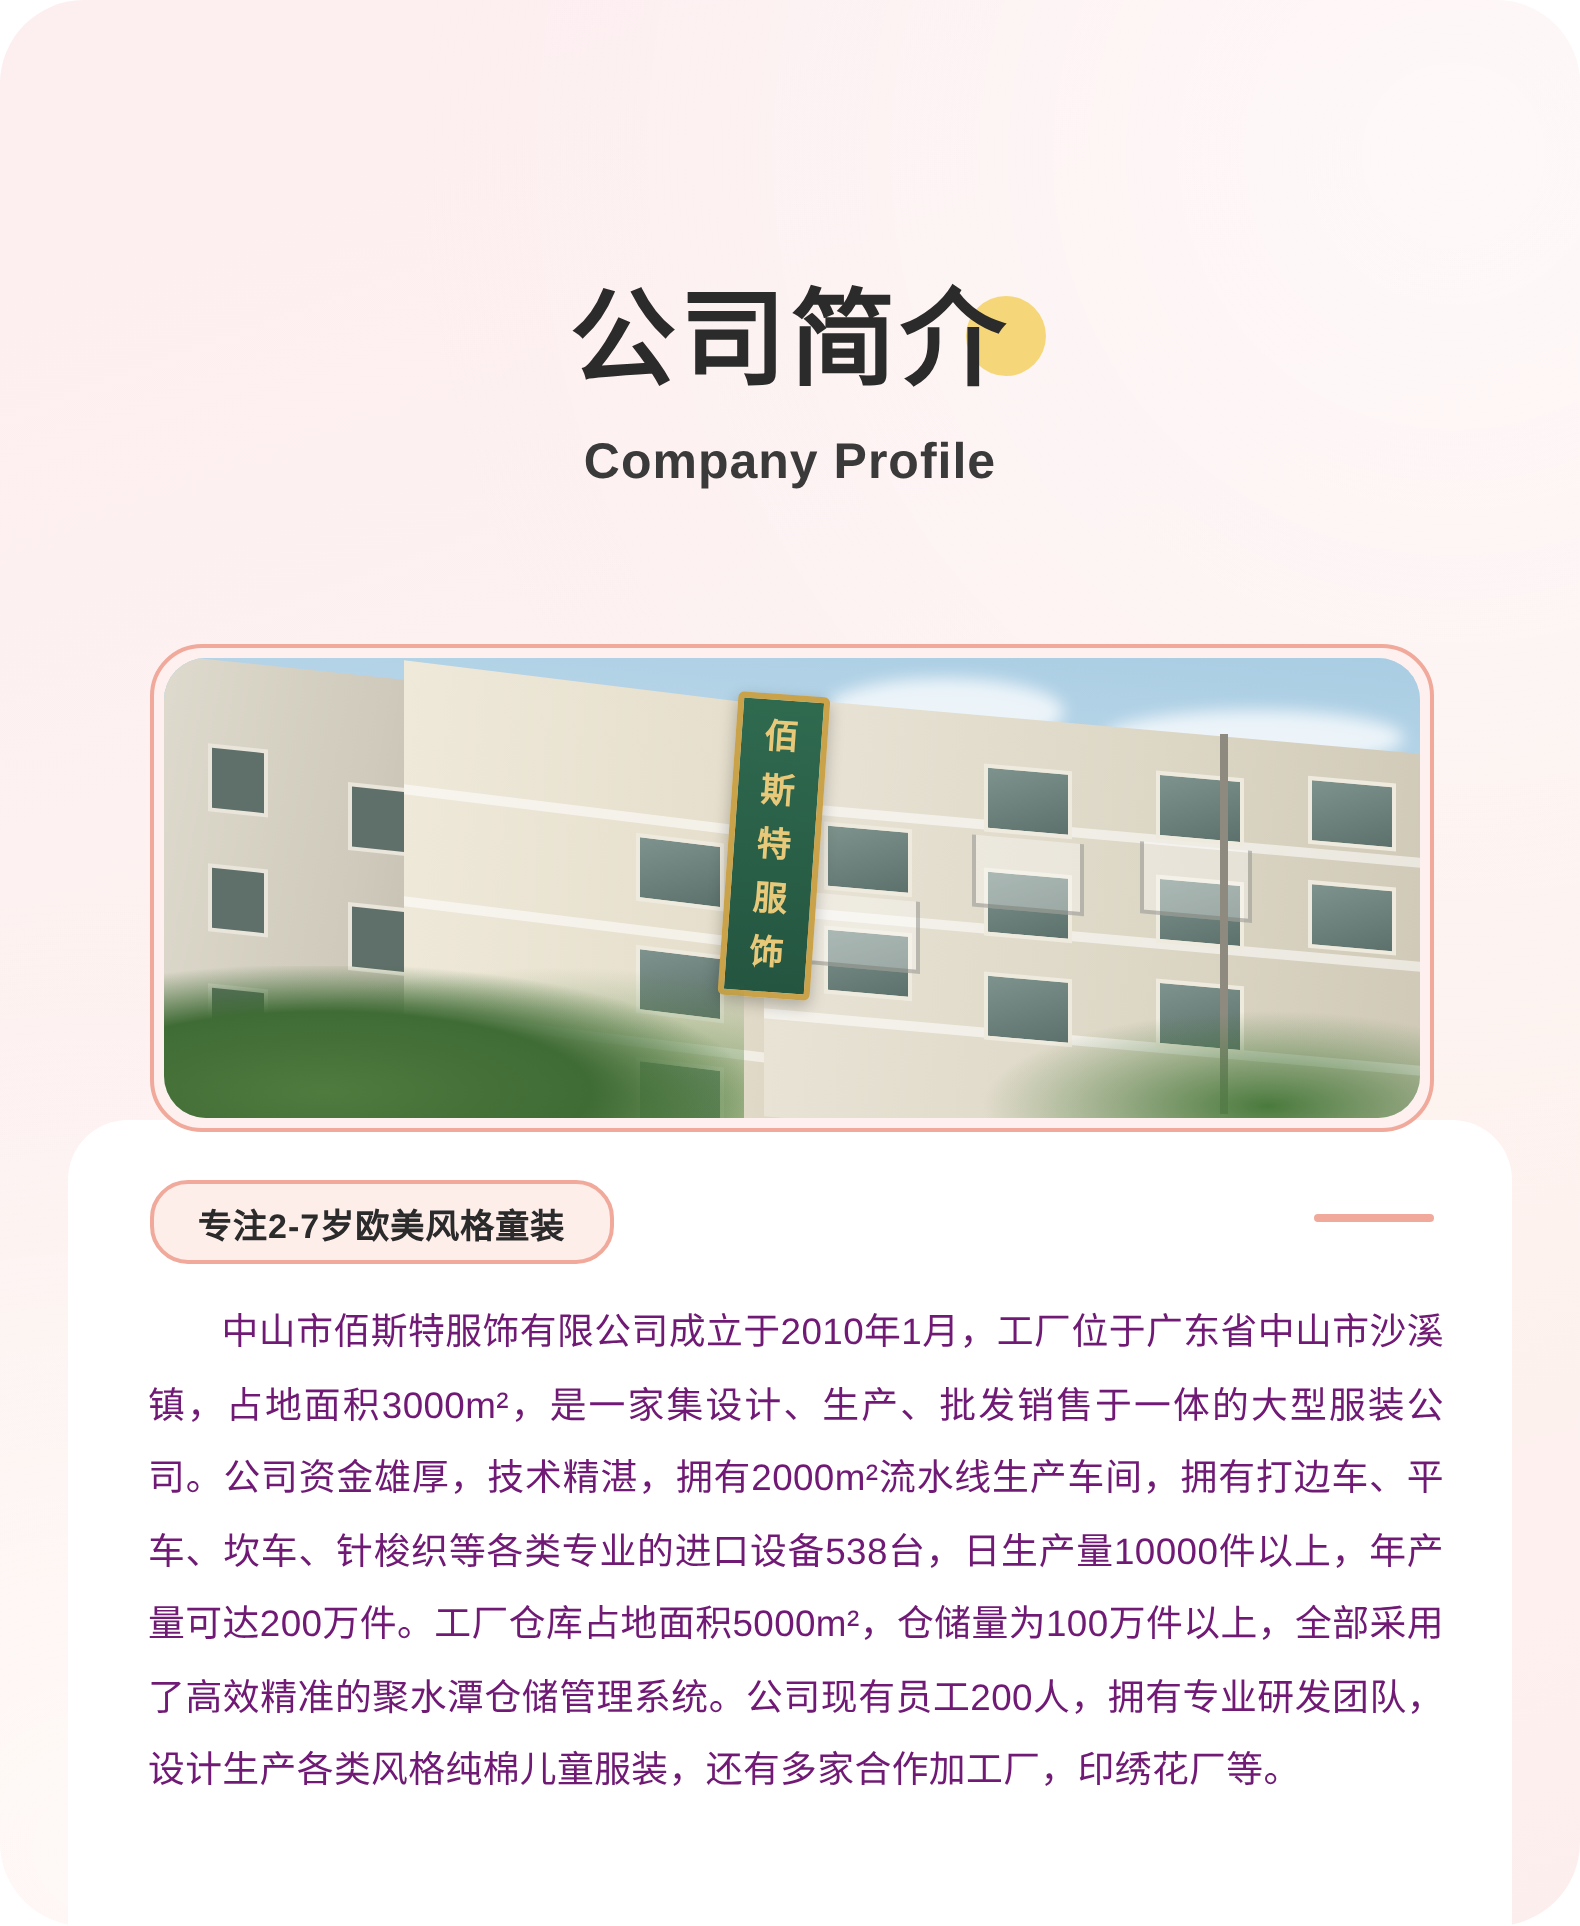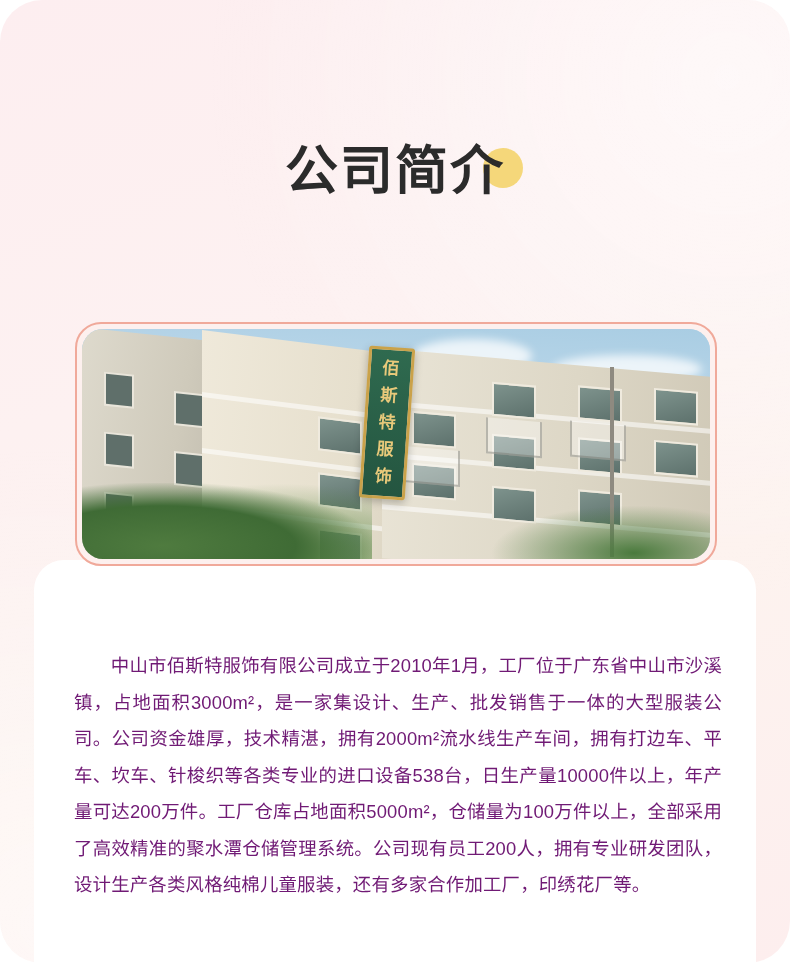--- a/index.html
+++ b/index.html
@@ -303,20 +303,21 @@
     <div class="backdrop-inner"></div>
   </div>
 
   <div class="white-sheet"></div>
 
   <div class="header">
     <div class="title-wrap">
       <span class="title-dot"></span>
       <div class="title-cn">公司简介</div>
     </div>
+    <div class="title-en">Company Profile</div>
   </div>
 
   <div class="photo-frame">
     <div class="photo">
       <div class="sky"></div>
       <div class="cloud" style="left:330px;top:10px;width:120px;height:34px;"></div>
       <div class="cloud" style="left:470px;top:26px;width:150px;height:28px;"></div>
 
       <div class="bld-left">
         <div class="win" style="left:26px;top:44px;"></div>
@@ -362,16 +363,20 @@
         <span>服</span>
         <span>饰</span>
       </div>
 
       <div class="pole"></div>
       <div class="greenery"></div>
       <div class="greenery2"></div>
     </div>
   </div>
 
+  <div class="tag-row">
+    <div class="tag">专注2-7岁欧美风格童装</div>
+    <div class="tag-rule"></div>
+  </div>
 
   <div class="body-text">中山市佰斯特服饰有限公司成立于2010年1月，工厂位于广东省中山市沙溪镇，占地面积3000m²，是一家集设计、生产、批发销售于一体的大型服装公司。公司资金雄厚，技术精湛，拥有2000m²流水线生产车间，拥有打边车、平车、坎车、针梭织等各类专业的进口设备538台，日生产量10000件以上，年产量可达200万件。工厂仓库占地面积5000m²，仓储量为100万件以上，全部采用了高效精准的聚水潭仓储管理系统。公司现有员工200人，拥有专业研发团队，设计生产各类风格纯棉儿童服装，还有多家合作加工厂，印绣花厂等。</div>
 
 </div>
 
 </body></html>

